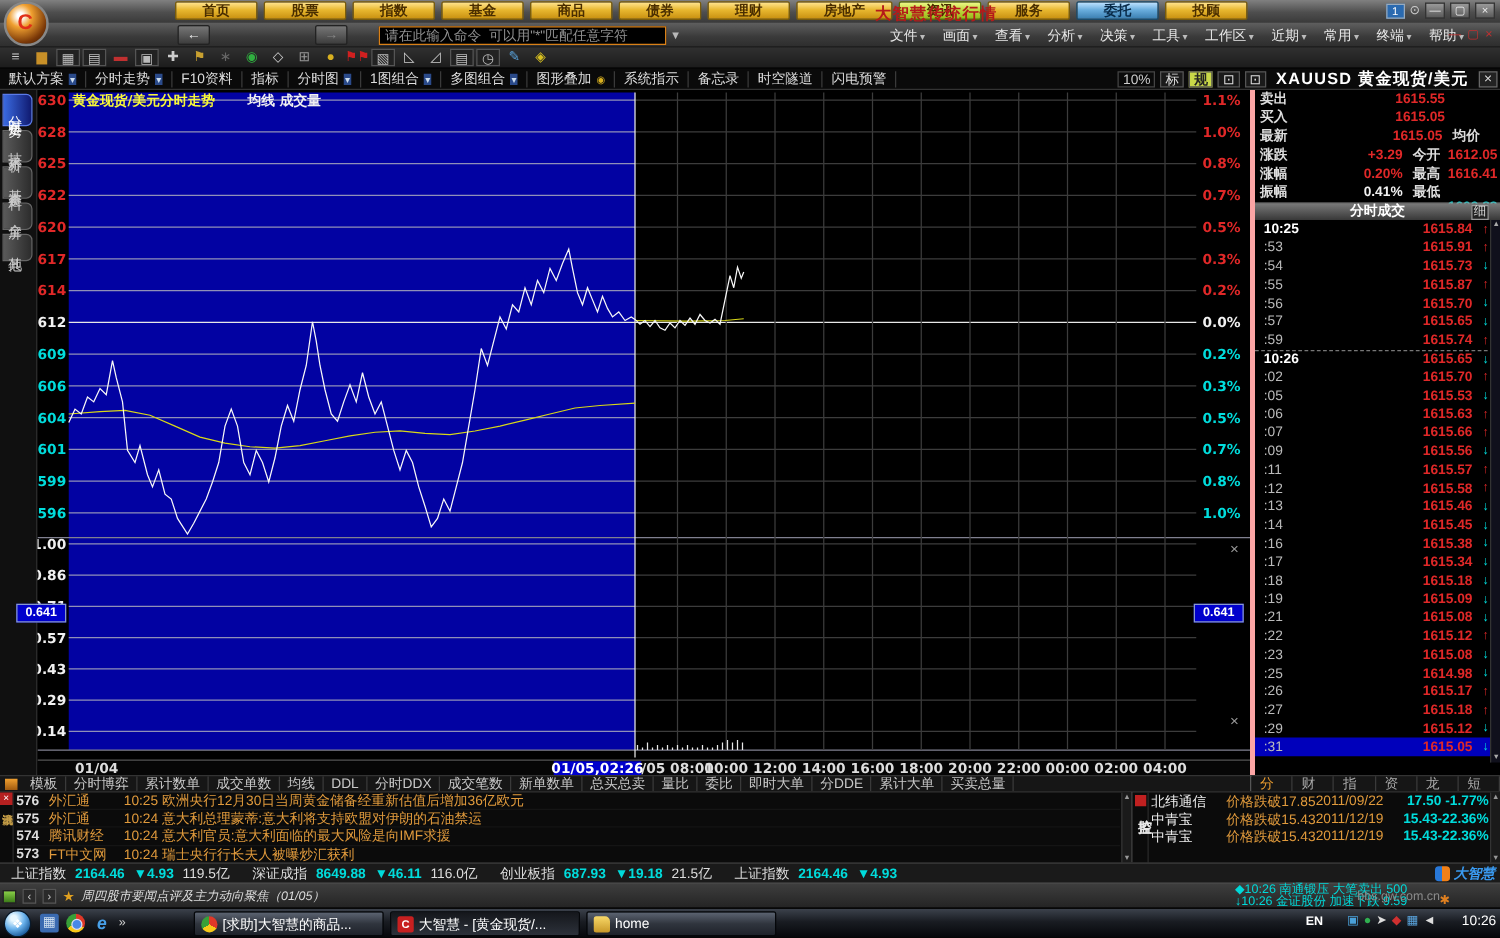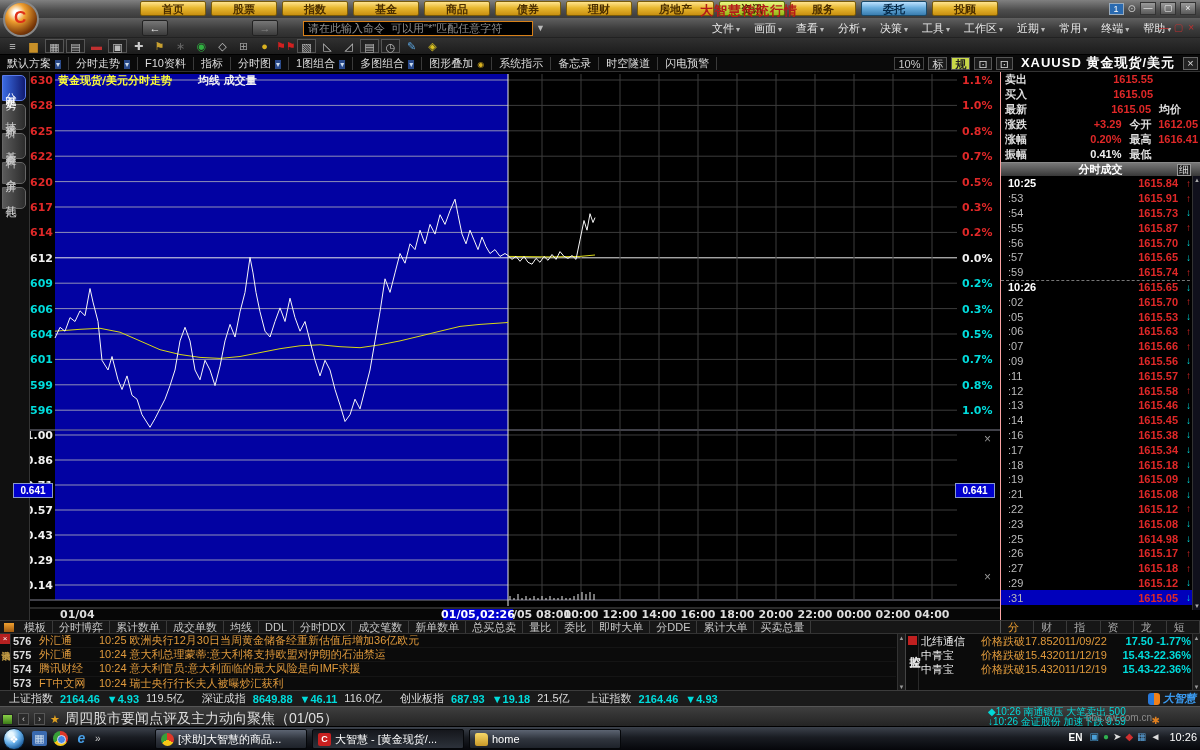--- a/index.html
+++ b/index.html
@@ -55,21 +55,21 @@
 
 
 #chartsvg{position:absolute;left:30px;top:72px;background:#000;}
 #chartsvg text{font-family:"DejaVu Sans","Liberation Sans",sans-serif;font-size:11px;font-weight:bold;}
 #chartsvg .ct1{fill:#f8f838;}
 #chartsvg .ct2{fill:#f0f0f0;}
 .ind641{position:absolute;width:40px;height:15px;background:#0000cc;border:1px solid #8899cc;color:#fff;font-weight:bold;font-size:10px;text-align:center;line-height:13px;z-index:4;}
 .panex{position:absolute;color:#999;font-size:12px;z-index:4;}
 
 
-.rpanel{position:absolute;left:1000px;top:72px;width:200px;height:548px;background:#000;border-left:1px solid #fca5a5;}
+.rpanel{position:absolute;left:1000px;top:72px;width:200px;height:548px;background:#000;border-left:4px solid #fca5a5;}
 .qbig{display:flex;height:15px;line-height:15px;padding:0 2px 0 4px;font-weight:bold;}
 .qbig .ql{width:38px;color:#ddd;}
 .qbig .qv{width:110px;text-align:right;}
 .qrow{display:flex;height:15px;line-height:15px;padding:0 2px 0 4px;font-weight:bold;}
 .qrow .ql{width:38px;color:#ddd;}
 .qrow .v1{width:108px;text-align:right;}
 .qrow .l2{width:36px;margin-left:8px;color:#ddd;}
 .qrow .v2{flex:1;text-align:right;}
 .c-up{color:#e02828;}
 .c-dn{color:#00dcdc;margin-top:12px;}
@@ -133,21 +133,21 @@
 .iblogo{margin-left:auto;display:flex;align-items:center;gap:3px;padding-right:4px;}
 .iblogo .lg{width:12px;height:12px;border-radius:3px;background:conic-gradient(#f08018 0 50%,#2878d8 50% 100%);}
 .iblogo .lt{color:#3a9af0;font-weight:bold;font-style:italic;}
 
 
 .statusbar{position:absolute;left:0;top:706px;width:1200px;height:20px;background:linear-gradient(#3e3e3e,#242424);border-top:1px solid #555;}
 .sb-left{position:absolute;left:2px;top:3px;display:flex;gap:5px;align-items:center;}
 .sb-mail{width:11px;height:11px;background:linear-gradient(#8ad048,#3a7a18);border:1px solid #222;}
 .sb-arr{color:#ccc;font-size:9px;border:1px solid #555;background:#2a2a2a;width:11px;height:12px;line-height:11px;text-align:center;}
 .sb-star{color:#e0a020;font-size:11px;}
-.sb-text{color:#ddd;font-size:14px;}
+.sb-text{color:#ddd;font-size:10px;font-style:italic;}
 .sb-alerts{position:absolute;right:52px;top:0;width:160px;height:20px;font-size:10px;line-height:10px;}
 .sb-alerts div{color:#00d8d8;white-space:nowrap;}
 .sb-watermark{position:absolute;right:48px;top:5px;color:#8a8a8a;font-size:10px;z-index:3;pointer-events:none;}
 .sb-gear{position:absolute;right:40px;top:8px;color:#e08020;font-size:10px;z-index:3;}
 .sb-time{position:absolute;right:3px;top:22px;color:#c8c8c8;font-size:10px;}
 
 
 .taskbar{position:absolute;left:0;top:726px;width:1200px;height:24px;background:linear-gradient(#3c424c,#191c22 45%,#05060a);border-top:1px solid #000;}
 .orb{position:absolute;left:3px;top:1px;width:22px;height:22px;border-radius:50%;background:radial-gradient(circle at 35% 28%,#e8f8ff 0 12%,#6ab2ec 45%,#1a5a9a 78%,#082848);border:1px solid #0a1a2a;color:#fff;text-align:center;line-height:21px;font-size:10px;}
 .quick{position:absolute;left:32px;top:4px;display:flex;gap:6px;align-items:center;}
@@ -158,21 +158,21 @@
 .qico.ie{color:#48a0e8;font-weight:bold;font-style:italic;font-size:14px;}
 .chev{color:#ccc;font-size:10px;}
 .tasks{position:absolute;left:120px;top:2px;display:flex;gap:5px;margin-left:35px;}
 .taskbtn{width:152px;height:20px;border-radius:2px;border:1px solid #05070a;background:linear-gradient(#5c6472,#30353e 50%,#1e222a);display:flex;align-items:center;gap:4px;padding:0 5px;color:#fff;}
 .taskbtn.act{background:linear-gradient(#15171c,#23272e 60%,#2c313a);}
 .taskbtn .tlabel{white-space:nowrap;overflow:hidden;text-overflow:ellipsis;font-size:11px;}
 .tico{width:13px;height:13px;flex:none;font-size:9px;line-height:13px;text-align:center;}
 .tico.chrome{border-radius:50%;background:conic-gradient(#e03828 0 33%,#f8c818 33% 66%,#38a038 66% 100%);}
 .tico.dzh{background:#c82020;color:#fff;border-radius:2px;font-weight:bold;}
 .tico.folder{background:linear-gradient(#f8d868,#c89828);border-radius:2px 4px 2px 2px;}
-.tray{position:absolute;right:3px;top:3px;display:flex;gap:4px;align-items:center;}
+.tray{position:absolute;right:3px;top:3px;display:flex;gap:16px;align-items:center;}
 .lang{color:#fff;font-size:10px;font-weight:bold;margin-right:3px;}
 .trico{font-size:10px;line-height:14px;}
 .clock{color:#fff;font-size:11px;margin-left:5px;}
 </style>
 </head>
 <body>
 
 <div class="screen">
 
   <div class="titlebar">

